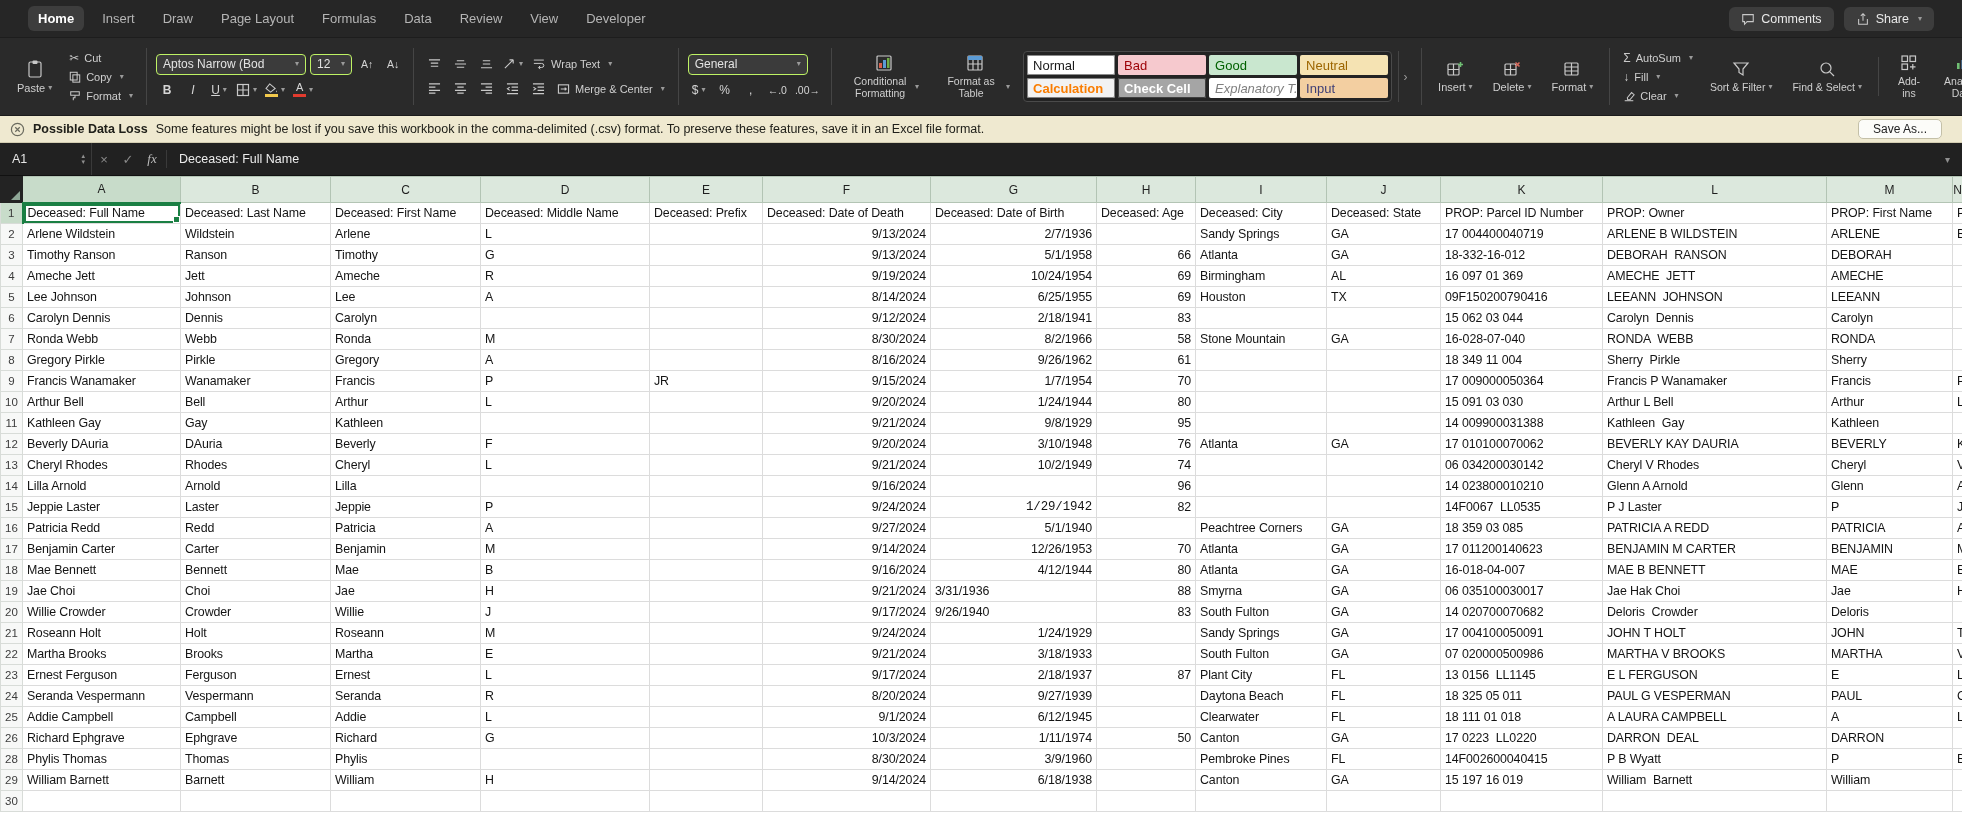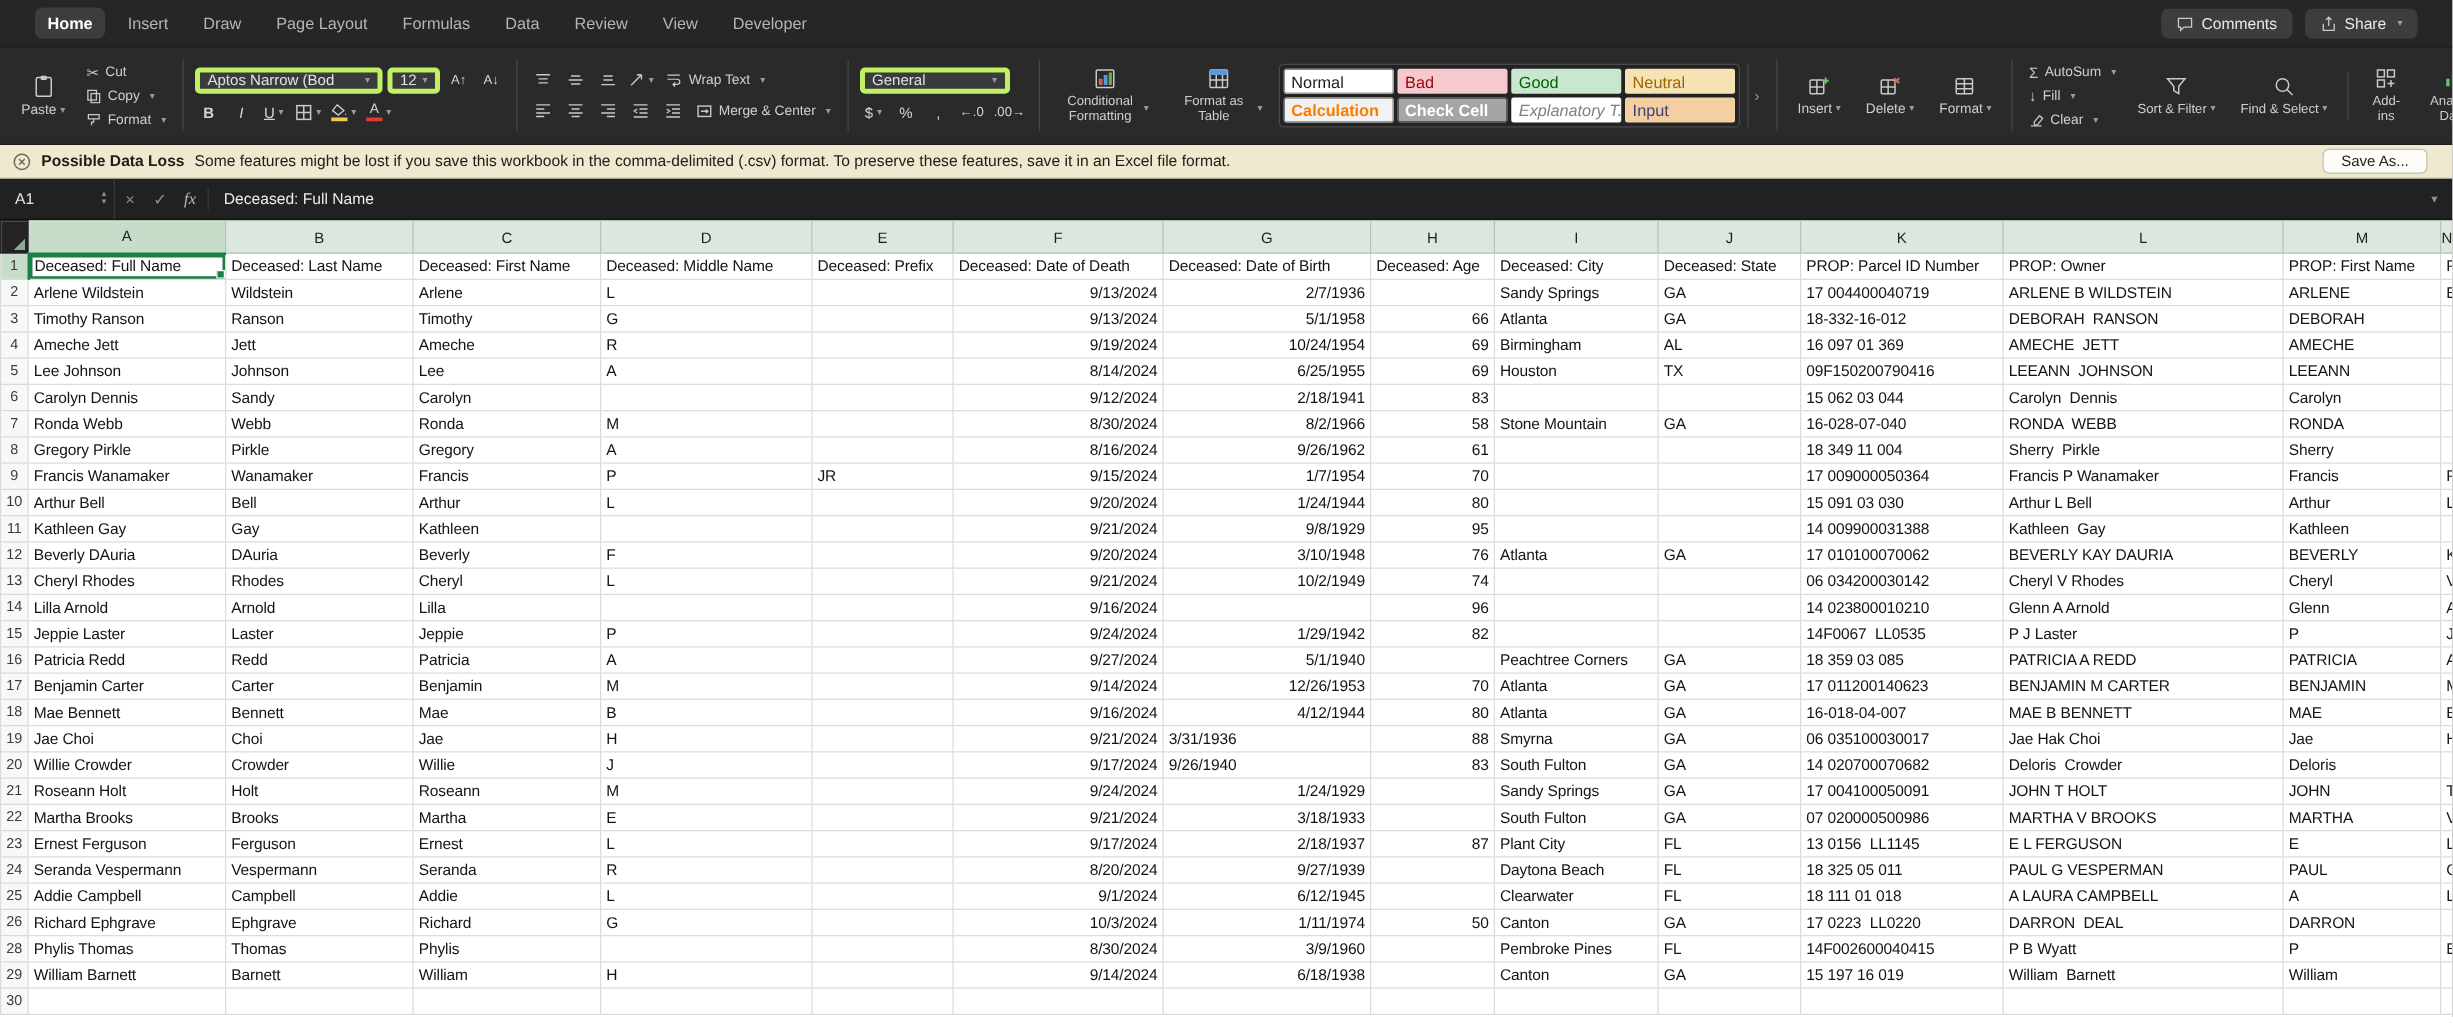--- a/index.html
+++ b/index.html
@@ -23,21 +23,21 @@
   .rgroup { display:flex; align-items:center; gap:6px; flex:none; }
   .colgrp { display:flex; flex-direction:column; justify-content:center; gap:5px; }
   .hrow { display:flex; align-items:center; gap:4px; }
   .bigbtn { display:flex; flex-direction:column; align-items:center; justify-content:center; gap:3px; padding:2px 7px; border-radius:4px; }
   .biglabel { font-size:10.5px; line-height:1.15; text-align:center; color:#cfcfcf; }
   .narrow { max-width:64px; }
   .lblrow { display:flex; align-items:center; }
   .rstack { display:flex; flex-direction:column; justify-content:center; gap:2px; }
   .srow { display:flex; align-items:center; gap:5px; height:17px; padding:0 4px; border-radius:3px; white-space:nowrap; }
   .gly { color:#c9c9c9; font-size:12px; line-height:1; }
-  .combo { display:flex; align-items:center; justify-content:space-between; background:#3b3b3b; border:4px solid #bef264; border-radius:4px; height:21px; padding:0 6px; color:#e3e3e3; font-size:12px; white-space:nowrap; overflow:hidden; }
+  .combo { display:flex; align-items:center; justify-content:space-between; background:#3b3b3b; border:1px solid #bef264; border-radius:4px; height:21px; padding:0 6px; color:#e3e3e3; font-size:12px; white-space:nowrap; overflow:hidden; }
   .fontname { width:150px; } .fontsize { width:42px; } .genfmt { width:120px; }
   .ibtn { min-width:22px; height:20px; display:flex; align-items:center; justify-content:center; border-radius:3px; font-size:12px; color:#d5d5d5; white-space:nowrap; padding:0 2px; }
   .ibtn .b { font-weight:700; } .ibtn .i { font-style:italic; } .ibtn .u { text-decoration:underline; }
   .colorbtn { display:flex; flex-direction:column; align-items:center; line-height:1; }
   .colorbar { width:13px; height:3px; margin-top:1px; }
   .ic { stroke:#c9c9c9; fill:none; stroke-width:1.2; }
   .icf { fill:#c9c9c9; stroke:none; }
   .smalltext { font-size:10.5px; }
 
   .gallery { background:#232323; border:1px solid #4a4a4a; border-radius:4px; padding:3px; display:grid;
@@ -594,21 +594,21 @@
             <td>Houston</td>
             <td>TX</td>
             <td>09F150200790416</td>
             <td>LEEANN  JOHNSON</td>
             <td>LEEANN</td>
             <td></td>
           </tr>
           <tr>
             <th class="rowhdr">6</th>
             <td>Carolyn Dennis</td>
-            <td>Sandy</td>
+            <td>Dennis</td>
             <td>Carolyn</td>
             <td></td>
             <td></td>
             <td style="text-align: right;">9/12/2024</td>
             <td style="text-align: right;">2/18/1941</td>
             <td style="text-align: right;">83</td>
             <td></td>
             <td></td>
             <td>15 062 03 044</td>
             <td>Carolyn  Dennis</td>
@@ -752,21 +752,21 @@
             <td>A</td>
           </tr>
           <tr>
             <th class="rowhdr">15</th>
             <td>Jeppie Laster</td>
             <td>Laster</td>
             <td>Jeppie</td>
             <td>P</td>
             <td></td>
             <td style="text-align: right;">9/24/2024</td>
-            <td style="text-align: right;">1/29/1942</td>
+            <td style="text-align: right; font-family: Liberation Mono, monospace;">1/29/1942</td>
             <td style="text-align: right;">82</td>
             <td></td>
             <td></td>
             <td>14F0067  LL0535</td>
             <td>P J Laster</td>
             <td>P</td>
             <td>J</td>
           </tr>
           <tr>
             <th class="rowhdr">16</th>

